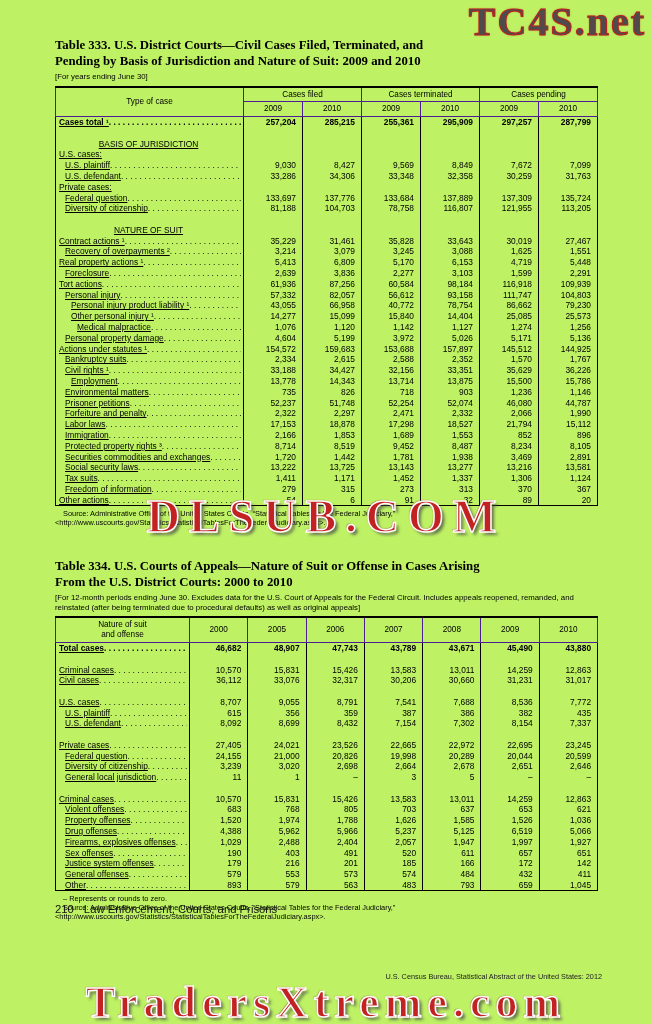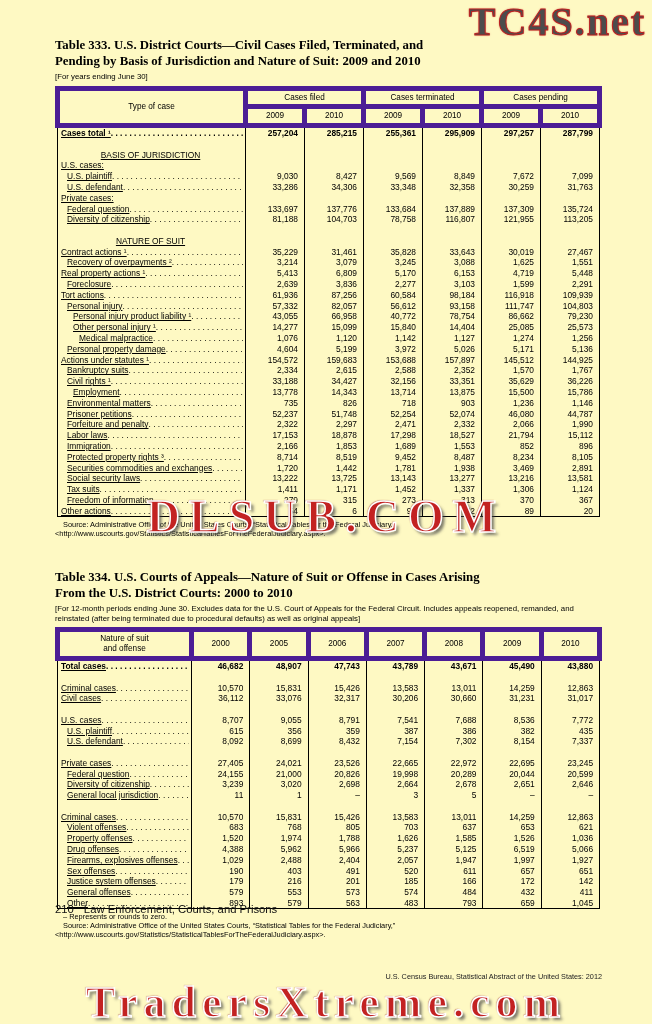--- a/index.html
+++ b/index.html
@@ -1,24 +1,24 @@
 <!DOCTYPE html>
 <html><head>
 <meta charset="utf-8">
 <style>
   html,body{margin:0;padding:0;}
   body{background:#9a9a9a;font-family:"Liberation Sans",sans-serif;}
-  .page{position:relative;width:652px;height:1024px;background:#fef9c3;overflow:hidden;}
+  .page{position:relative;width:652px;height:1024px;background:#bef264;overflow:hidden;}
   .content{position:absolute;left:55px;top:38px;width:542px;color:#000;}
 
   .tbl-title{font-family:"Liberation Serif",serif;font-weight:700;font-size:12.8px;line-height:15.5px;white-space:pre-line;margin:0;}
   .tbl-note{font-size:7.8px;line-height:9.5px;margin:3px 0 4px 0;}
 
   .data-table{border-collapse:collapse;table-layout:fixed;width:542px;border:1px solid #000;border-top:2px solid #000;font-size:8.4px;color:#000;}
-  .data-table th{border:5px solid #4c1d95;font-weight:400;text-align:center;vertical-align:middle;padding:2px 2px;font-size:8.2px;line-height:9.8px;}
+  .data-table th{border:1px solid #4c1d95;font-weight:400;text-align:center;vertical-align:middle;padding:2px 2px;font-size:8.2px;line-height:9.8px;}
   .stub-h{white-space:pre-line;}
   .c-stub333{width:188px}.cv333{width:59px}
   .c-stub334{width:134px}.cv334{width:58.3px}
 
   .data-table td{vertical-align:bottom;overflow:hidden;}
   td.val{text-align:right;padding:0 6px 0 0;height:10.8px;line-height:10.6px;white-space:nowrap;border-left:1px solid #000;}
   td.stub{padding:0;height:10.8px;}
   .stubwrap{display:flex;align-items:flex-end;line-height:10.6px;white-space:nowrap;overflow:hidden;padding-right:2px;}
   .stubwrap .lbl{flex:0 0 auto;text-decoration:underline;}
   .stubwrap .dots{flex:1 1 auto;overflow:hidden;}

